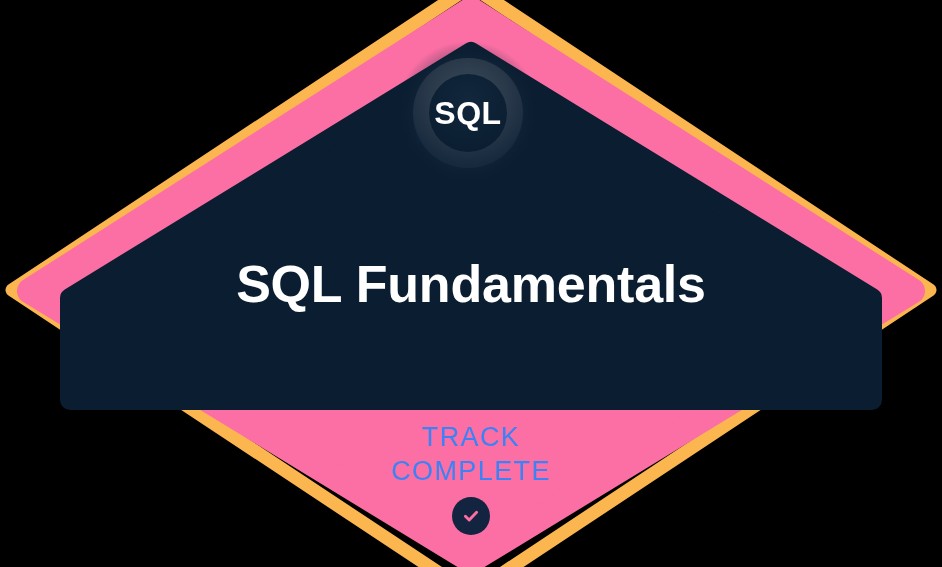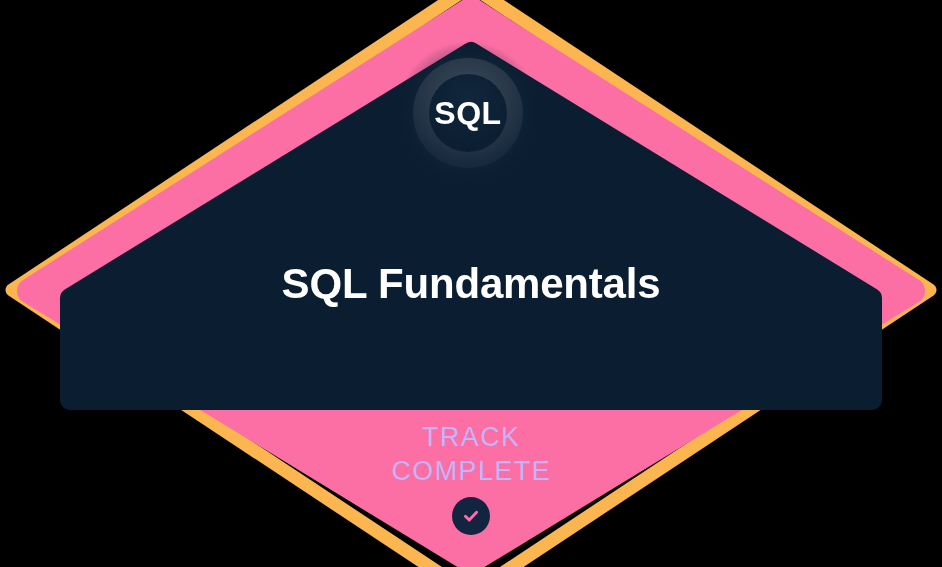--- a/index.html
+++ b/index.html
@@ -64,37 +64,37 @@
   }
 
   
   #track-title {
     position: absolute;
     left: 0;
     top: 258px;
     width: 942px;
     text-align: center;
     color: #ffffff;
-    font-size: 42px;
+    font-size: 52px;
     font-weight: bold;
     letter-spacing: -0.2px;
     line-height: 52px;
     font-family: "Liberation Sans", sans-serif;
   }
 
   
   #status-block {
     position: absolute;
     left: 0;
     top: 420px;
     width: 942px;
     text-align: center;
   }
   .status-line {
-    color: #c4b5fd;
+    color: #3b82f6;
     font-size: 27px;
     font-weight: normal;
     letter-spacing: 1.4px;
     line-height: 34px;
     text-transform: uppercase;
     font-family: "Liberation Sans", sans-serif;
   }
   #complete-check-badge {
     margin: 9px auto 0;
     width: 38px;

